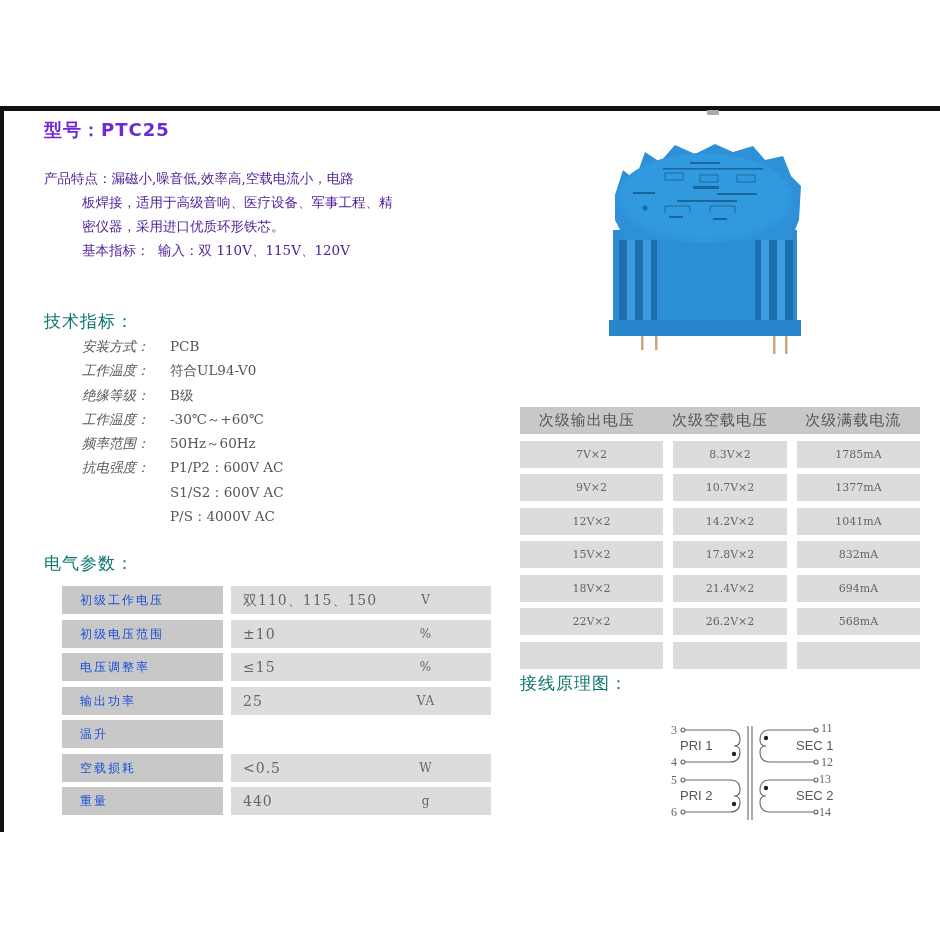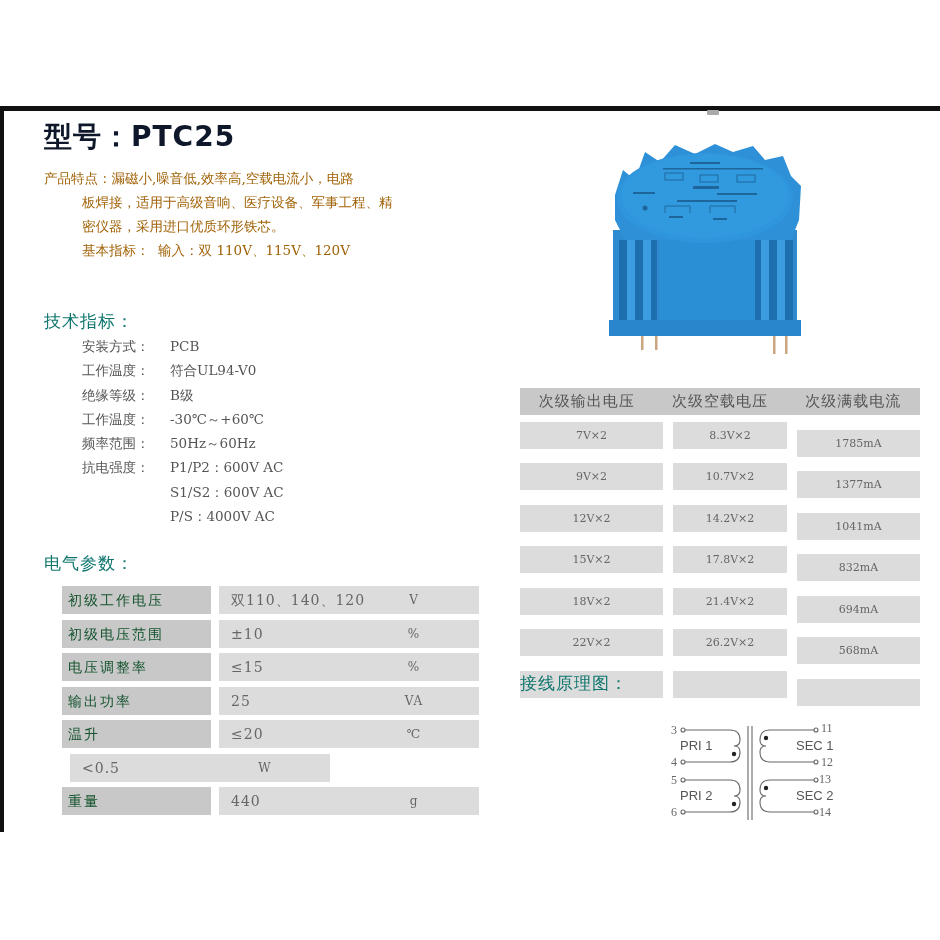--- a/index.html
+++ b/index.html
@@ -1,45 +1,45 @@
 <!DOCTYPE html>
 <html><head>
 <meta charset="utf-8">
 <style>
   html, body { margin:0; padding:0; background:#ffffff; }
   body { width:940px; height:940px; position:relative; overflow:hidden;
          font-family:"DejaVu Serif", serif; color:#555; }
   .frame-top { position:absolute; left:0; top:106px; width:940px; height:5px; background:#111; }
   .frame-left { position:absolute; left:0; top:106px; width:4px; height:726px; background:#111; }
   .title { position:absolute; left:44px; top:118px; font-family:"DejaVu Sans", sans-serif;
-           font-weight:bold; font-size:28px; color:#0f172a; letter-spacing:1px; }
-  .feat { position:absolute; left:44px; top:166px; font-size:13.5px; line-height:24px; color:#a16207; width:460px; }
+           font-weight:bold; font-size:18px; color:#6d28d9; letter-spacing:1px; }
+  .feat { position:absolute; left:44px; top:166px; font-size:13.5px; line-height:24px; color:#4c1d95; width:460px; }
   .feat .indent { padding-left:38px; }
   .h2 { position:absolute; font-size:17px; color:#0f766e; letter-spacing:1px; }
   .spec { position:absolute; left:82px; top:334px; font-size:13.5px; line-height:24.3px; color:#555; }
   .spec .row { white-space:nowrap; }
-  .spec .lbl { display:inline-block; width:88px; }
+  .spec .lbl { display:inline-block; width:88px;font-style:italic; }
   .spec .cont { padding-left:88px; }
 
   .etable { position:absolute; left:62px; top:586px; }
   .erow { display:flex; height:28px; margin-bottom:5.5px; }
-  .ecell-l { width:143px; background:#c8c8c8; font-size:14px; line-height:28px; padding-left:6px; color:#14532d; letter-spacing:2px; }
+  .ecell-l { width:143px; background:#c8c8c8; font-size:12px; line-height:28px; padding-left:18px; color:#1d4ed8; letter-spacing:2px; }
   .ecell-r { margin-left:8px; width:248px; background:#dcdcdc; font-size:14px; line-height:28px; padding-left:12px;
              color:#666; position:relative; letter-spacing:1px; }
   .ecell-r .unit { position:absolute; left:183px; top:0; width:24px; text-align:center; font-size:12px; }
 
   .product { position:absolute; left:605px; top:140px; width:200px; height:220px; }
   .tiny-mark { position:absolute; left:707px; top:110px; width:12px; height:5px; background:#aaa; border-radius:1px; }
 
-  .stable { position:absolute; left:520px; top:388px; width:400px; }
+  .stable { position:absolute; left:520px; top:407px; width:400px; }
   .shead { display:flex; background:#c8c8c8; height:27px; font-size:15px; line-height:27px; color:#555; letter-spacing:1px; }
   .shead div { flex:1; text-align:center; }
   .srow { display:flex; justify-content:space-between; margin-top:6.5px; }
   .scell { height:27px; background:#dcdcdc; font-size:11px; line-height:27px; text-align:center; color:#666; }
-  .scell.c1 { width:143px; } .scell.c2 { width:114px; } .scell.c3 { width:123px;margin-top:8px; }
+  .scell.c1 { width:143px; } .scell.c2 { width:114px; } .scell.c3 { width:123px; }
 
   .diagram { position:absolute; left:668px; top:716px; width:180px; height:110px; }
   .diagram text { font-family:"Liberation Serif", serif; fill:#666; }
   .diagram .lab { font-family:"Liberation Sans", sans-serif; fill:#555; font-size:13px; }
 </style>
 </head>
 <body>
 
 <div class="frame-top"></div>
 <div class="frame-left"></div>
@@ -63,39 +63,39 @@
   <div class="row"><span class="lbl">频率范围：</span><span>50Hz～60Hz</span></div>
   <div class="row"><span class="lbl">抗电强度：</span><span>P1/P2：600V AC</span></div>
   <div class="row cont">S1/S2：600V AC</div>
   <div class="row cont">P/S：4000V AC</div>
 </div>
 
 <div class="h2" style="left:44px; top:552px;text-align:center;">电气参数：</div>
 <div class="etable">
   <div class="erow">
       <div class="ecell-l">初级工作电压</div>
-      <div class="ecell-r"><span>双110、140、120</span><span class="unit">V</span></div>
+      <div class="ecell-r"><span>双110、115、150</span><span class="unit">V</span></div>
     </div>
   <div class="erow">
       <div class="ecell-l">初级电压范围</div>
       <div class="ecell-r"><span>±10</span><span class="unit">%</span></div>
     </div>
   <div class="erow">
       <div class="ecell-l">电压调整率</div>
       <div class="ecell-r"><span>≤15</span><span class="unit">%</span></div>
     </div>
   <div class="erow">
       <div class="ecell-l">输出功率</div>
       <div class="ecell-r"><span>25</span><span class="unit">VA</span></div>
     </div>
   <div class="erow">
       <div class="ecell-l">温升</div>
-      <div class="ecell-r"><span>≤20</span><span class="unit">℃</span></div>
-    </div>
-  <div class="erow">
+    </div>
+  <div class="erow">
+      <div class="ecell-l">空载损耗</div>
       <div class="ecell-r"><span>&lt;0.5</span><span class="unit">W</span></div>
     </div>
   <div class="erow">
       <div class="ecell-l">重量</div>
       <div class="ecell-r"><span>440</span><span class="unit">g</span></div>
     </div>
 </div>
 
 <svg class="product" viewBox="0 0 200 220">
 

